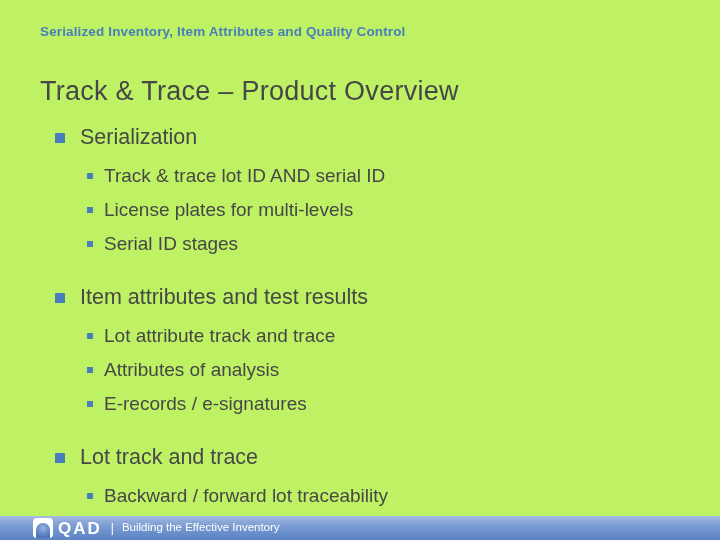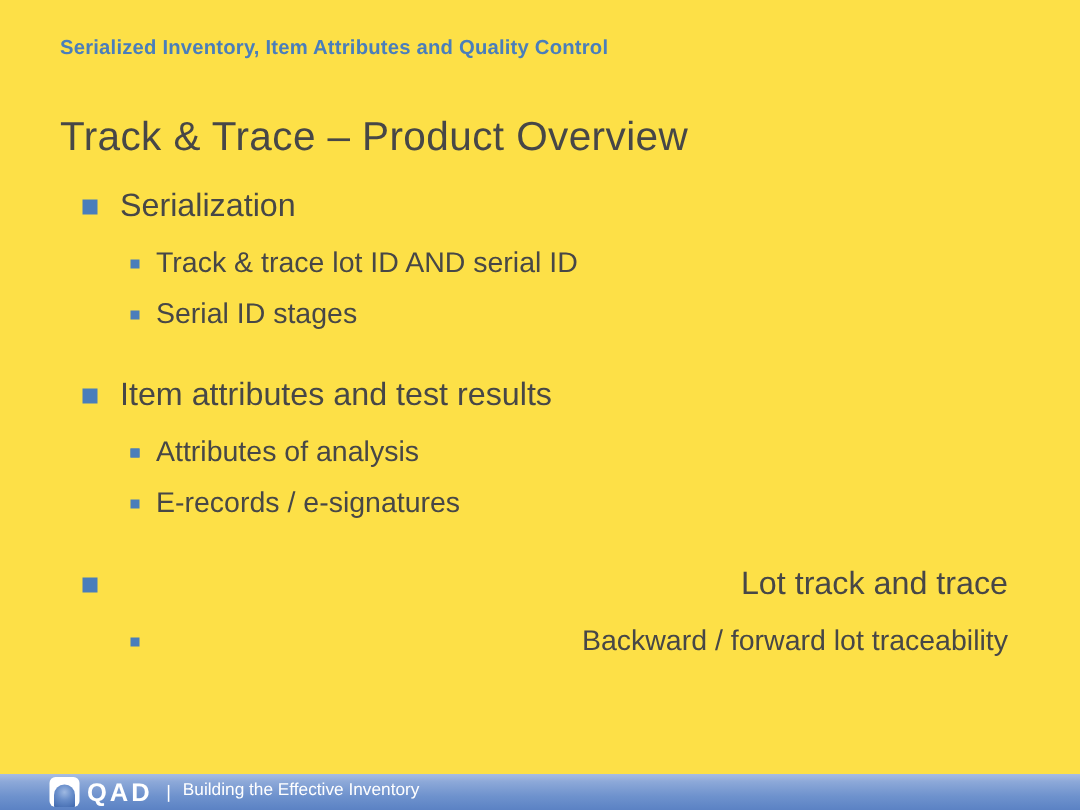--- a/index.html
+++ b/index.html
@@ -11,21 +11,21 @@
     height: 540px;
     background: #ffffff;
     font-family: "Liberation Sans", sans-serif;
     overflow: hidden;
   }
 
   .slide {
     position: relative;
     width: 720px;
     height: 540px;
-    background: #fde047;
+    background: #bef264;
     box-sizing: border-box;
   }
 
   
   .kicker {
     position: absolute;
     left: 40px;
     top: 24px;
     font-size: 13.5px;
     font-weight: bold;
@@ -50,21 +50,21 @@
     position: absolute;
     left: 40px;
     top: 112px;
     width: 640px;
   }
 
   .group {
     margin: 8px;
   }
   .group.g2 { margin-top: 19px; }
-  .group.g3 { margin-top: 19px; text-align: right; }
+  .group.g3 { margin-top: 19px; }
 
   .l1 {
     position: relative;
     padding-left: 32px;
     font-size: 21.5px;
     color: #474747;
     line-height: 34px;
     white-space: nowrap;
   }
   .l1 .sq {
@@ -170,33 +170,38 @@
         <span class="sq"></span>
         <span>Serialization</span>
       </div>
       <div class="sublist">
         <div class="l2">
           <span class="sq"></span>
           <span>Track &amp; trace lot ID AND serial ID</span>
         </div>
         <div class="l2">
           <span class="sq"></span>
+          <span>License plates for multi-levels</span>
+        </div>
+        <div class="l2">
+          <span class="sq"></span>
           <span>Serial ID stages</span>
         </div>
       </div>
     </div>
 
     <div class="group g2">
       <div class="l1">
         <span class="sq"></span>
         <span>Item attributes and test results</span>
       </div>
       <div class="sublist">
         <div class="l2">
           <span class="sq"></span>
+          <span>Lot attribute track and trace</span>
         </div>
         <div class="l2">
           <span class="sq"></span>
           <span>Attributes of analysis</span>
         </div>
         <div class="l2">
           <span class="sq"></span>
           <span>E-records / e-signatures</span>
         </div>
       </div>

